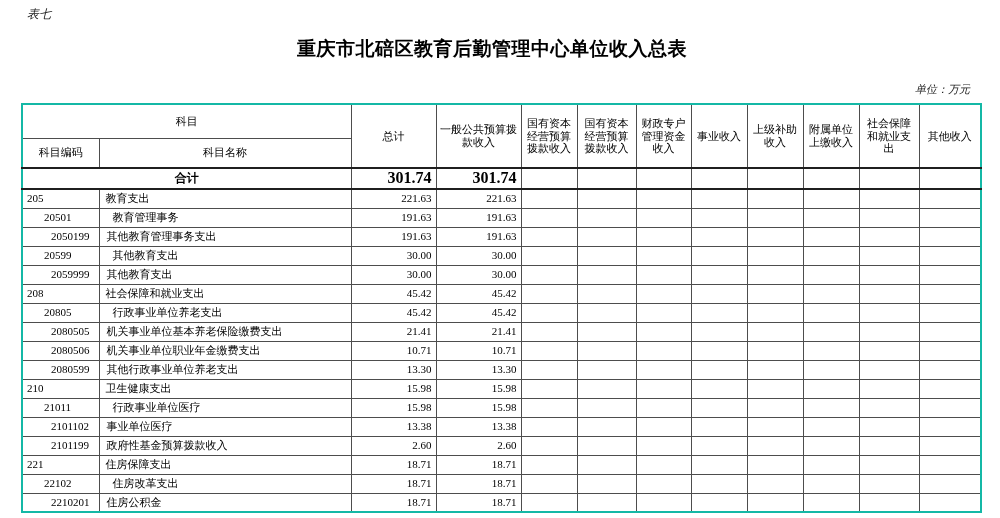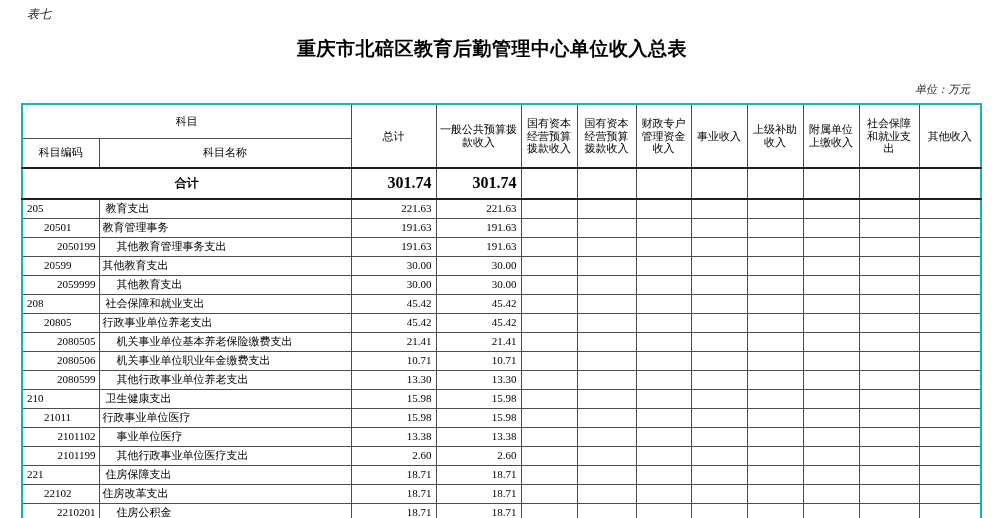--- a/index.html
+++ b/index.html
@@ -39,34 +39,34 @@
     line-height:1.15;
     text-align:left;
     vertical-align:middle;
     box-sizing:border-box;
   }
   .report thead th { text-align:center; }
   .report thead tr.hdr-top { height:34px; }
   .report thead tr.hdr-sub { height:30px; }
   .report thead tr.hdr-sub th,
   .report thead th.vcol { border-bottom:2px solid #1f1f1f; }
-  tr.total-row { height:31px; }
+  tr.total-row { height:21px; }
   tr.total-row td { border-bottom:2px solid #1f1f1f; }
   tr.total-row td.total-label {
     text-align:center; font-weight:bold; font-size:12px;
   }
   td.num { text-align:right; padding-right:4px; }
   tr.total-row td.num { font-weight:bold; font-size:16px; }
   tbody tr.data-row { height:19px; }
   td.code.lv0 { padding-left:4px; }
   td.code.lv1 { padding-left:21px; }
-  td.code.lv2 { padding-left:18px;text-align:right; }
+  td.code.lv2 { padding-left:28px; }
   td.name.lv0 { padding-left:6px; }
-  td.name.lv1 { padding-left:3px;margin-top:44px; }
-  td.name.lv2 { padding-left:17px; }
+  td.name.lv1 { padding-left:13px;margin-top:44px; }
+  td.name.lv2 { padding-left:7px; }
 </style>
 </head>
 <body>
 
 <div class="sheet-label">表七</div>
 <div class="title">重庆市北碚区教育后勤管理中心单位收入总表</div>
 <div class="unit-note">单位：万元</div>
 
 <table class="report">
   <colgroup>
@@ -293,21 +293,21 @@
         <td class="num"></td>
         <td class="num"></td>
         <td class="num"></td>
         <td class="num"></td>
         <td class="num"></td>
         <td class="num"></td>
         <td class="num"></td>
       </tr>
       <tr class="data-row">
         <td class="code lv2">2101199</td>
-        <td class="name lv2">其他行政事业单位医疗支出</td>
+        <td class="name lv2">政府性基金预算拨款收入</td>
         <td class="num">2.60</td>
         <td class="num">2.60</td>
         <td class="num"></td>
         <td class="num"></td>
         <td class="num"></td>
         <td class="num"></td>
         <td class="num"></td>
         <td class="num"></td>
         <td class="num"></td>
         <td class="num"></td>

